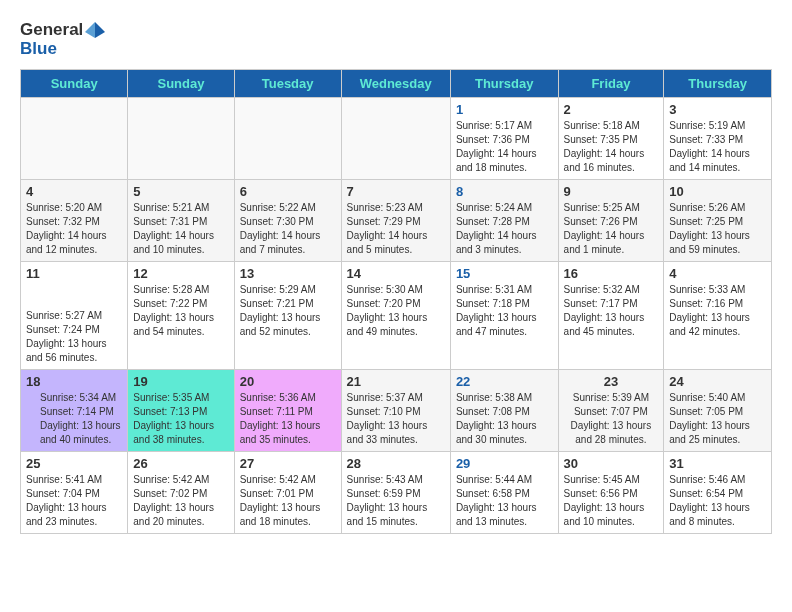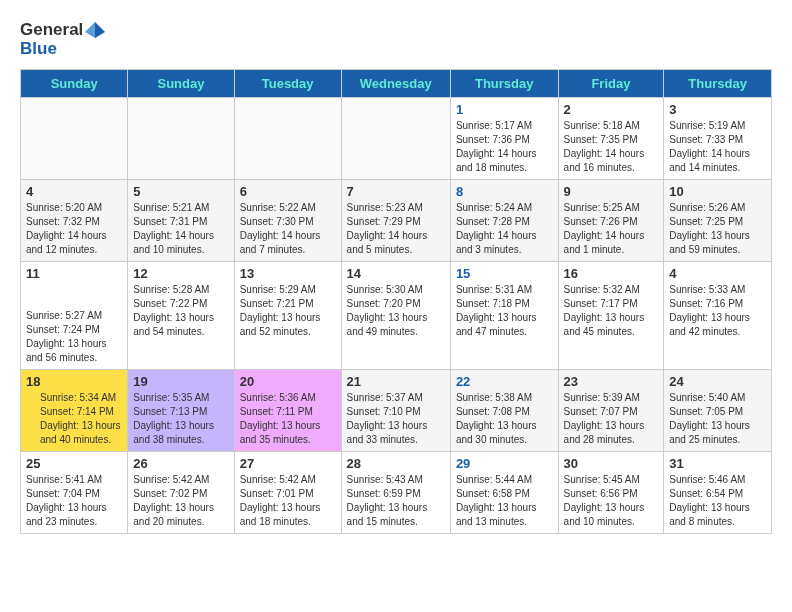--- a/index.html
+++ b/index.html
@@ -238,28 +238,28 @@
         </td>
         <td>
           <span class="day-number">4</span>
           <div class="cell-content" style="white-space: pre-wrap;">Sunrise: 5:33 AM
 Sunset: 7:16 PM
 Daylight: 13 hours
 and 42 minutes.</div>
         </td>
       </tr>
       <tr>
-        <td style="background: #fde047;">
+        <td style="background: #c4b5fd;">
           <span class="day-number">18</span>
           <div class="cell-content" style="white-space: pre-wrap; margin-left: 14px;">Sunrise: 5:34 AM
 Sunset: 7:14 PM
 Daylight: 13 hours
 and 40 minutes.</div>
         </td>
-        <td style="background: #c4b5fd;">
+        <td style="background: #5eead4;">
           <span class="day-number">19</span>
           <div class="cell-content" style="white-space: pre-wrap;">Sunrise: 5:35 AM
 Sunset: 7:13 PM
 Daylight: 13 hours
 and 38 minutes.</div>
         </td>
         <td style="background: #f0abfc;">
           <span class="day-number">20</span>
           <div class="cell-content" style="white-space: pre-wrap;">Sunrise: 5:36 AM
 Sunset: 7:11 PM
@@ -273,21 +273,21 @@
 Daylight: 13 hours
 and 33 minutes.</div>
         </td>
         <td style="background: rgb(245, 245, 245);">
           <span class="day-number thursday">22</span>
           <div class="cell-content" style="white-space: pre-wrap;">Sunrise: 5:38 AM
 Sunset: 7:08 PM
 Daylight: 13 hours
 and 30 minutes.</div>
         </td>
-        <td style="background: rgb(245, 245, 245);">
+        <td style="background: rgb(245, 245, 245); text-align: center;">
           <span class="day-number">23</span>
           <div class="cell-content" style="white-space: pre-wrap;">Sunrise: 5:39 AM
 Sunset: 7:07 PM
 Daylight: 13 hours
 and 28 minutes.</div>
         </td>
         <td style="background: rgb(245, 245, 245);">
           <span class="day-number">24</span>
           <div class="cell-content" style="white-space: pre-wrap;">Sunrise: 5:40 AM
 Sunset: 7:05 PM

